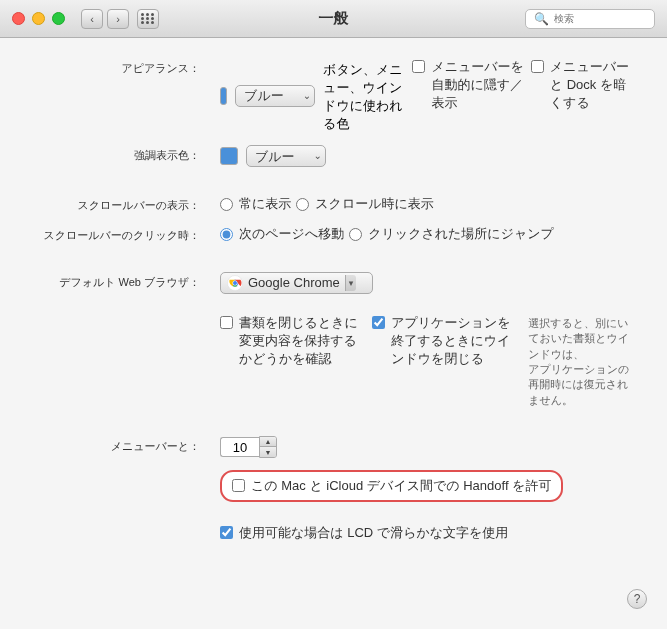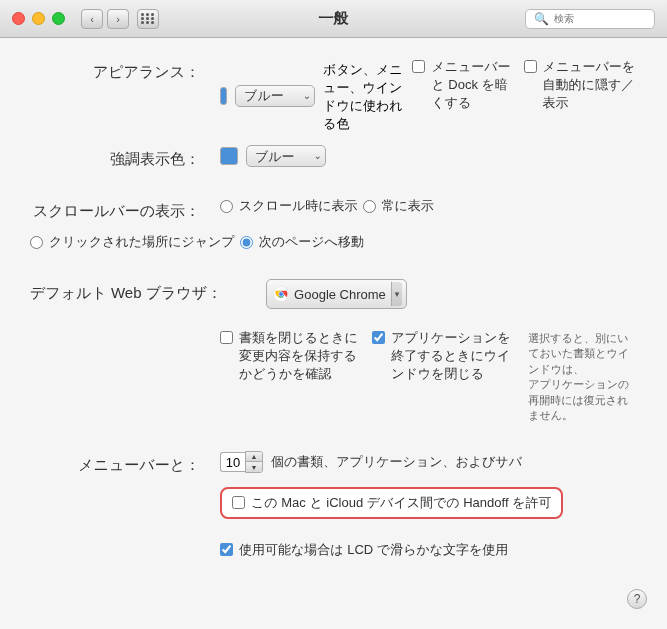--- a/index.html
+++ b/index.html
@@ -129,21 +129,21 @@
       align-items: flex-start;
       margin-bottom: 12px;
     }
     .form-label {
       text-align: right;
       min-width: 190px;
       padding-right: 20px;
       color: #333;
       padding-top: 3px;
       line-height: 1.4;
-      font-size: 15px;
+      font-size: 11px;
     }
     .form-control {
       flex: 1;
       display: flex;
       flex-direction: row;
       gap: 5px;
     }
     .form-row-inline {
       display: flex;
       align-items: center;
@@ -179,26 +179,25 @@
       pointer-events: none;
       top: 50%;
       transform: translateY(-55%);
     }
     .select-with-icon {
       display: flex;
       align-items: center;
       background: linear-gradient(to bottom, #f8f8f8, #e0e0e0);
       border: 1px solid #aaa;
       border-radius: 5px;
-      padding: 2px 4px 2px 6px;
+      padding: 2px 16px 2px 6px;
       gap: 5px;
-      height: 30px;
+      height: 22px;
       cursor: pointer;
       min-width: 140px;
-      margin-left: 24px;
     }
     .chrome-icon {
       width: 16px;
       height: 16px;
       flex-shrink: 0;
     }
     .select-arrow {
       margin-left: auto;
       font-size: 9px;
       color: #555;
@@ -264,21 +263,21 @@
       height: 16px;
     }
 
     
     .stepper-wrapper {
       display: flex;
       align-items: center;
       gap: 0;
     }
     .stepper-input {
-      width: 25px;
+      width: 39px;
       height: 20px;
       border: 1px solid #aaa;
       border-right: none;
       border-radius: 3px 0 0 3px;
       text-align: center;
       font-size: 13px;
       background: white;
       outline: none;
     }
     .stepper-buttons {
@@ -301,21 +300,21 @@
       line-height: 1;
       color: #444;
     }
     .stepper-btn:first-child {
       border-bottom: 1px solid #aaa;
     }
 
     
     .highlight-box {
       border: 2px solid #e05050;
-      border-radius: 8px;
+      border-radius: 13px;
       padding: 5px 10px;
       background: white;
     }
 
     
     .note-text {
       font-size: 11px;
       color: #666;
       line-height: 1.4;
       max-width: 380px;
@@ -393,25 +392,25 @@
         <span class="color-swatch"></span>
         <div class="select-wrapper">
           <select class="mac-select" style="min-width:80px;">
             <option>ブルー</option>
           </select>
         </div>
         <span class="desc-text">ボタン、メニュー、ウインドウに使われる色</span>
       </div>
       <div class="checkbox-row">
         <input type="checkbox" class="mac-checkbox" style="">
-        <span>メニューバーと Dock を暗くする</span>
+        <span>メニューバーを自動的に隠す／表示</span>
       </div>
       <div class="checkbox-row">
         <input type="checkbox" class="mac-checkbox" style="">
-        <span>メニューバーを自動的に隠す／表示</span>
+        <span>メニューバーと Dock を暗くする</span>
       </div>
     </div>
   </div>
 
   <div class="form-row">
     <div class="form-label">強調表示色：</div>
     <div class="form-control">
       <div class="form-row-inline">
         <span class="color-swatch"></span>
         <div class="select-wrapper">
@@ -424,38 +423,39 @@
   </div>
 
 
   <div class="separator"></div>
 
   <div class="form-row">
     <div class="form-label">スクロールバーの表示：</div>
     <div class="form-control">
       <div class="radio-row">
         <input type="radio" name="scrollbar" class="mac-radio" style="">
-        <span>スクロール時に表示</span>
+        <span>常に表示</span>
       </div>
       <div class="radio-row">
         <input type="radio" name="scrollbar" class="mac-radio" style="">
-        <span>常に表示</span>
-      </div>
-    </div>
-  </div>
-
-  <div class="form-row">
-    <div class="form-control">
+        <span>スクロール時に表示</span>
+      </div>
+    </div>
+  </div>
+
+  <div class="form-row">
+    <div class="form-label">スクロールバーのクリック時：</div>
+    <div class="form-control">
+      <div class="radio-row">
+        <input type="radio" name="scrollbar-click" class="mac-radio" checked="" style="">
+        <span>次のページへ移動</span>
+      </div>
       <div class="radio-row">
         <input type="radio" name="scrollbar-click" class="mac-radio" style="">
         <span>クリックされた場所にジャンプ</span>
-      </div>
-      <div class="radio-row">
-        <input type="radio" name="scrollbar-click" class="mac-radio" checked="" style="">
-        <span>次のページへ移動</span>
       </div>
     </div>
   </div>
 
   <div class="separator"></div>
 
   <div class="form-row">
     <div class="form-label">デフォルト Web ブラウザ：</div>
     <div class="form-control">
       <div class="form-row-inline">
@@ -502,21 +502,20 @@
     <div class="form-label">メニューバーと：</div>
     <div class="form-control">
       <div class="form-row-inline">
         <div class="stepper-wrapper">
           <input class="stepper-input" type="text" value="10" style="">
           <div class="stepper-buttons">
             <button class="stepper-btn">▲</button>
             <button class="stepper-btn">▼</button>
           </div>
         </div>
-        <span style="font-size:13px;color:#333;">個の書類、アプリケーション、およびサバ</span>
       </div>
     </div>
   </div>
 
   <div class="form-row">
     <div class="form-label"></div>
     <div class="form-control">
       <div class="highlight-box">
         <div class="checkbox-row">
           <input type="checkbox" class="mac-checkbox" style="">

